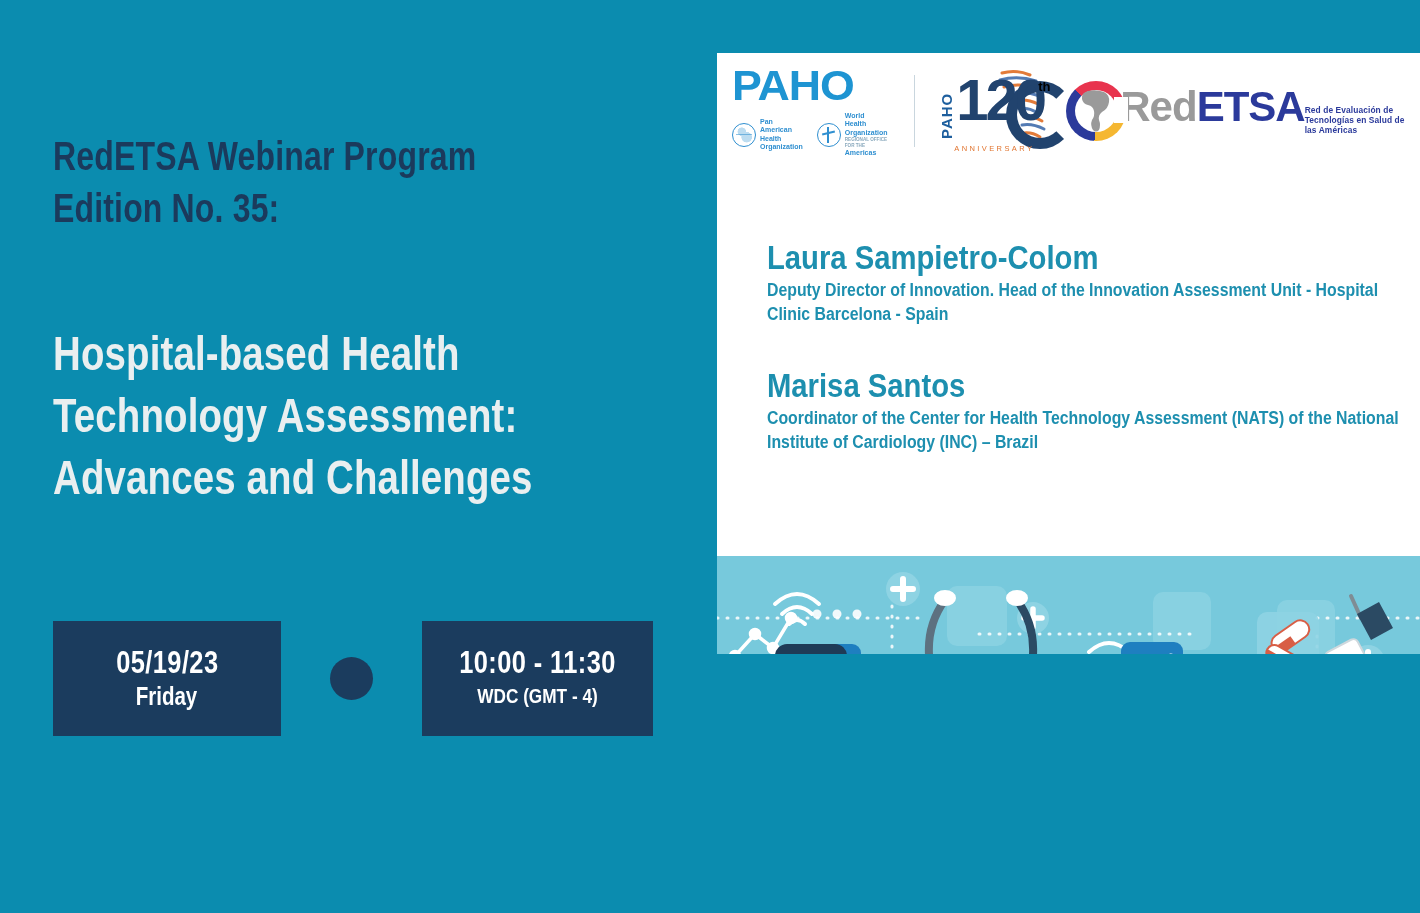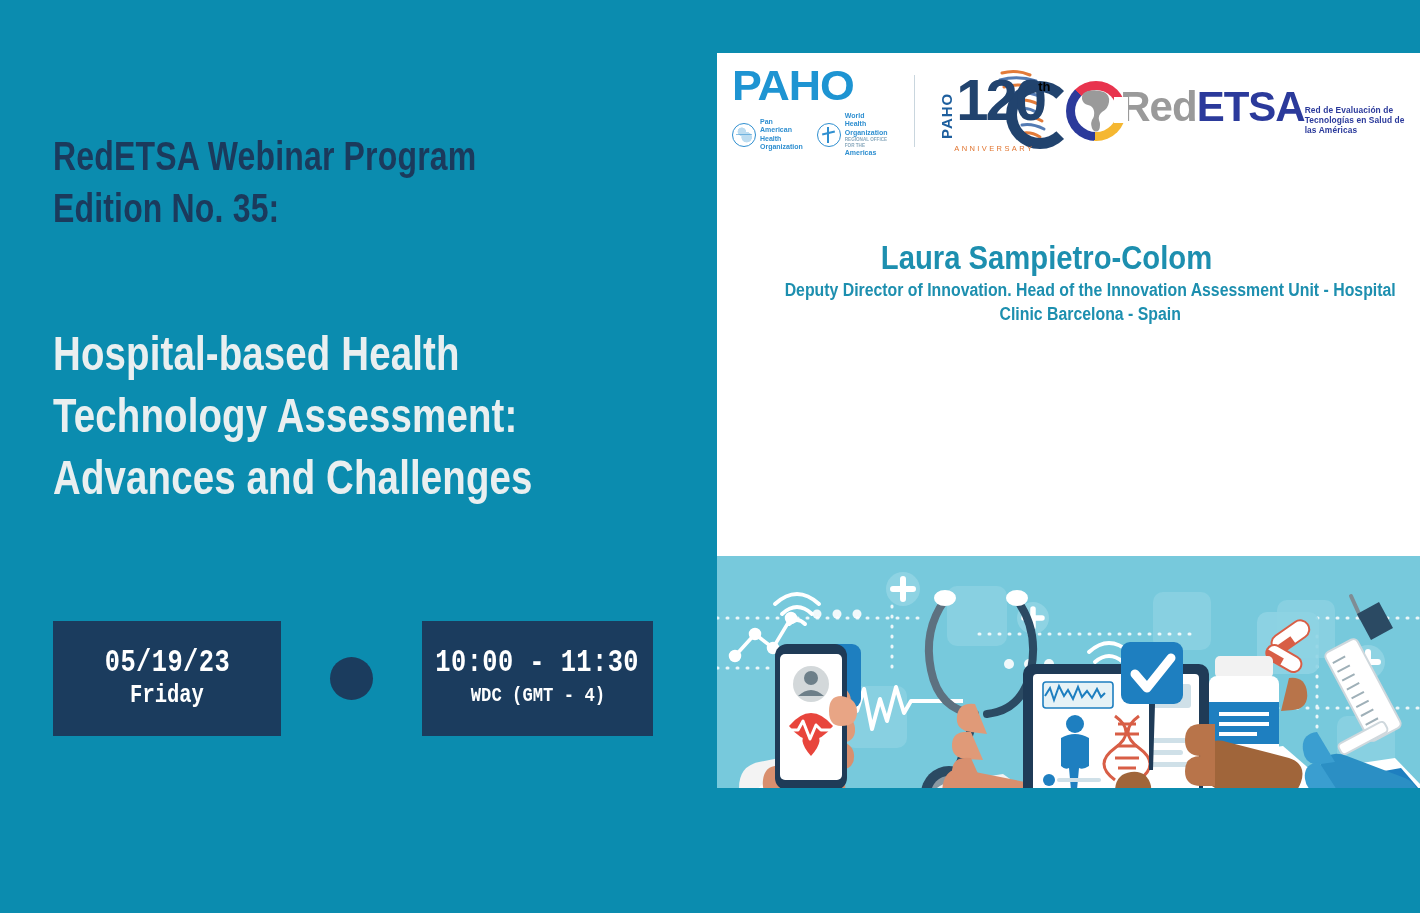--- a/index.html
+++ b/index.html
@@ -34,21 +34,21 @@
     font-size:48px;line-height:62px;
     font-weight:bold;
     transform:scaleX(0.80);transform-origin:left top;
     letter-spacing:0.2px;
   }
   .main-title div{white-space:nowrap;}
 
   
   .when-row{
     position:absolute;left:53px;top:621px;
-    display:flex;align-items:center;font-family:Liberation Mono, monospace;
+    display:flex;align-items:center;
   }
   .when-box{
     background:#1b3c5e;
     display:flex;flex-direction:column;
     align-items:center;justify-content:center;
     color:#ffffff;
     box-sizing:border-box;
   }
   .box-date{width:228px;height:115px;}
   .box-time{width:231px;height:115px;align-items:center;}
@@ -66,21 +66,21 @@
   .when-sub.small{font-size:21px;}
   .dot-sep{
     width:43px;height:43px;border-radius:50%;
     background:#1b3c5e;
     margin:0 49px;
   }
 
   
   .right-card{
     position:absolute;left:717px;top:53px;
-    width:703px;height:735px;
+    width:703px;height:601px;
     background:#ffffff;
     overflow:hidden;
   }
 
   
   .logo-bar{
     position:absolute;left:0;top:0;width:703px;height:115px;
     display:flex;align-items:center;
   }
   .paho-logo{margin-left:15px;display:flex;flex-direction:column;align-items:flex-start;}
@@ -190,21 +190,21 @@
     letter-spacing:-1px;color:#9a9a9a;
   }
   .redetsa-word .blue{color:#2b3a9b;}
   .redetsa-tag{
     font-size:8.4px;font-weight:bold;color:#2b3a9b;
     letter-spacing:.1px;margin-top:18px;
   }
 
   
   .speakers{
-    position:absolute;left:50px;top:185px;width:650px;text-align:center;
+    position:absolute;left:50px;top:185px;width:650px;
   }
   .speaker{margin-bottom:40px;}
   .speaker-name{
     color:#1d8faf;
     font-size:34px;font-weight:bold;line-height:38px;
     transform:scaleX(0.86);transform-origin:left center;
     white-space:nowrap;
   }
   .speaker-role{
     color:#1d8faf;
@@ -317,20 +317,24 @@
         <div class="redetsa-tag">Red de Evaluación de Tecnologías en Salud de las Américas</div>
       </div>
     </div>
   </div>
 
   <div class="speakers">
     <div class="speaker">
       <div class="speaker-name">Laura Sampietro-Colom</div>
       <div class="speaker-role">Deputy Director of Innovation. Head of the Innovation Assessment Unit - Hospital Clinic Barcelona - Spain</div>
     </div>
+    <div class="speaker">
+      <div class="speaker-name">Marisa Santos</div>
+      <div class="speaker-role">Coordinator of the Center for Health Technology Assessment (NATS) of the National Institute of Cardiology (INC) – Brazil</div>
+    </div>
   </div>
 
   <div class="illus">
     <svg viewBox="0 0 703 300">
       <rect x="0" y="0" width="703" height="300" fill="#77c9dc"></rect>
 
       <g fill="#8ed3e3" opacity=".75">
         <rect x="128" y="130" width="62" height="62" rx="10"></rect>
         <rect x="230" y="30" width="60" height="60" rx="10"></rect>
         <rect x="330" y="110" width="58" height="58" rx="10"></rect>

